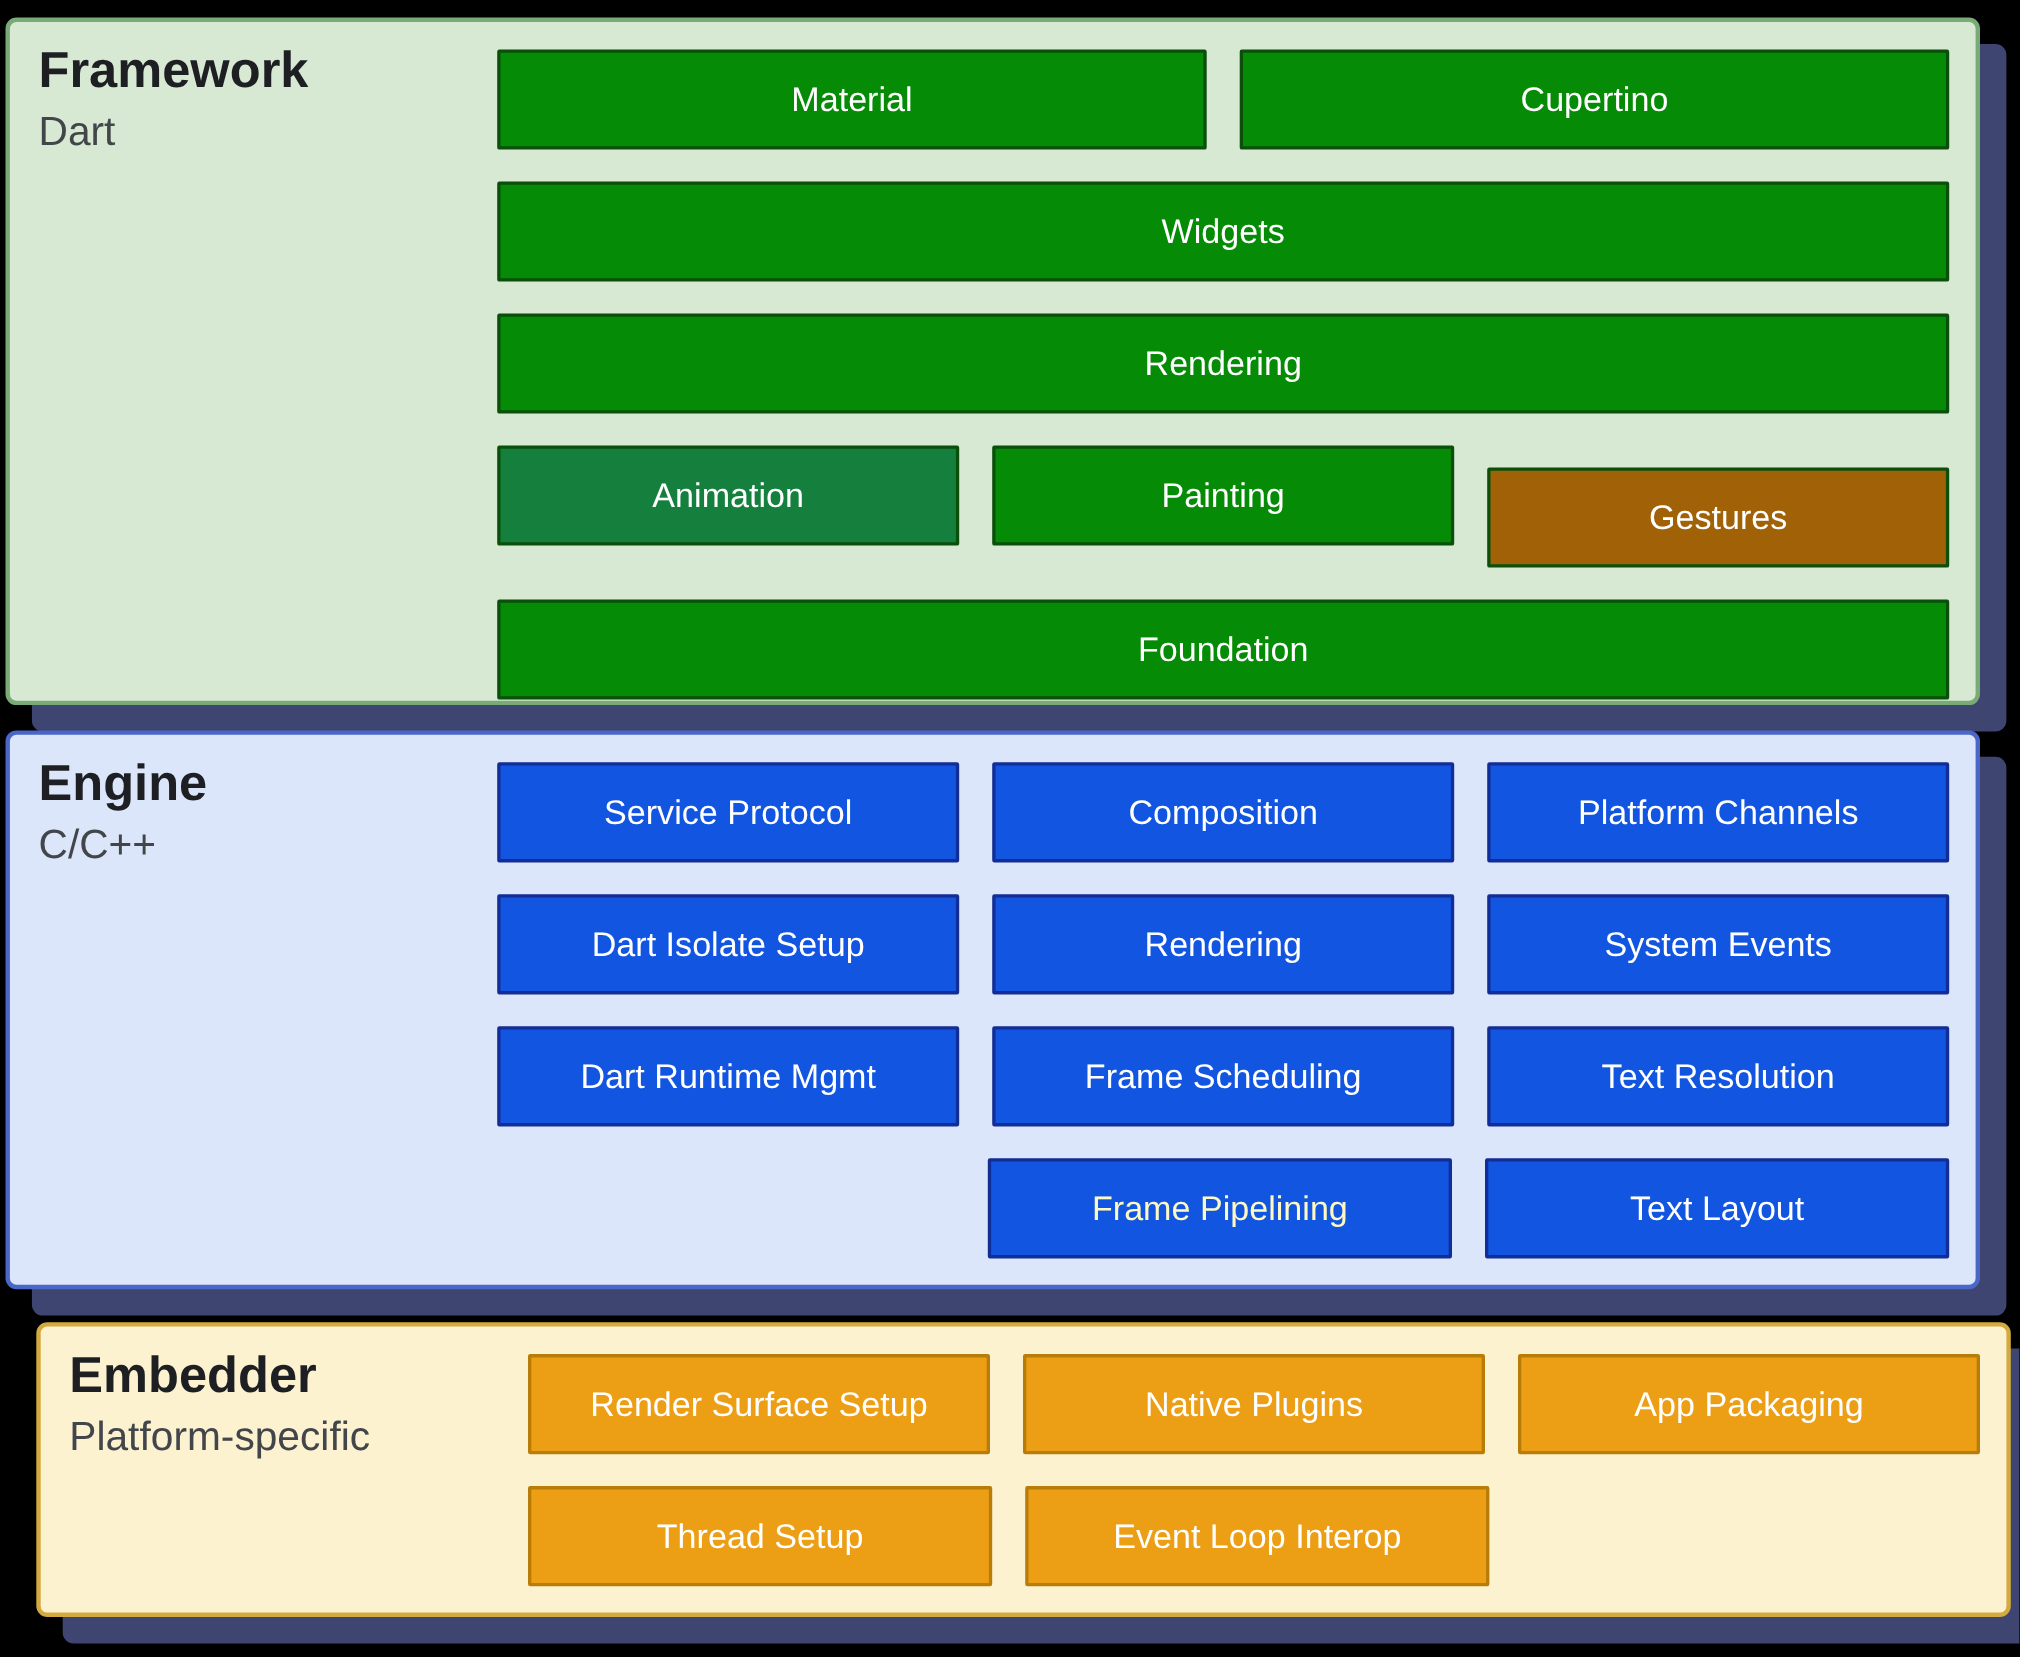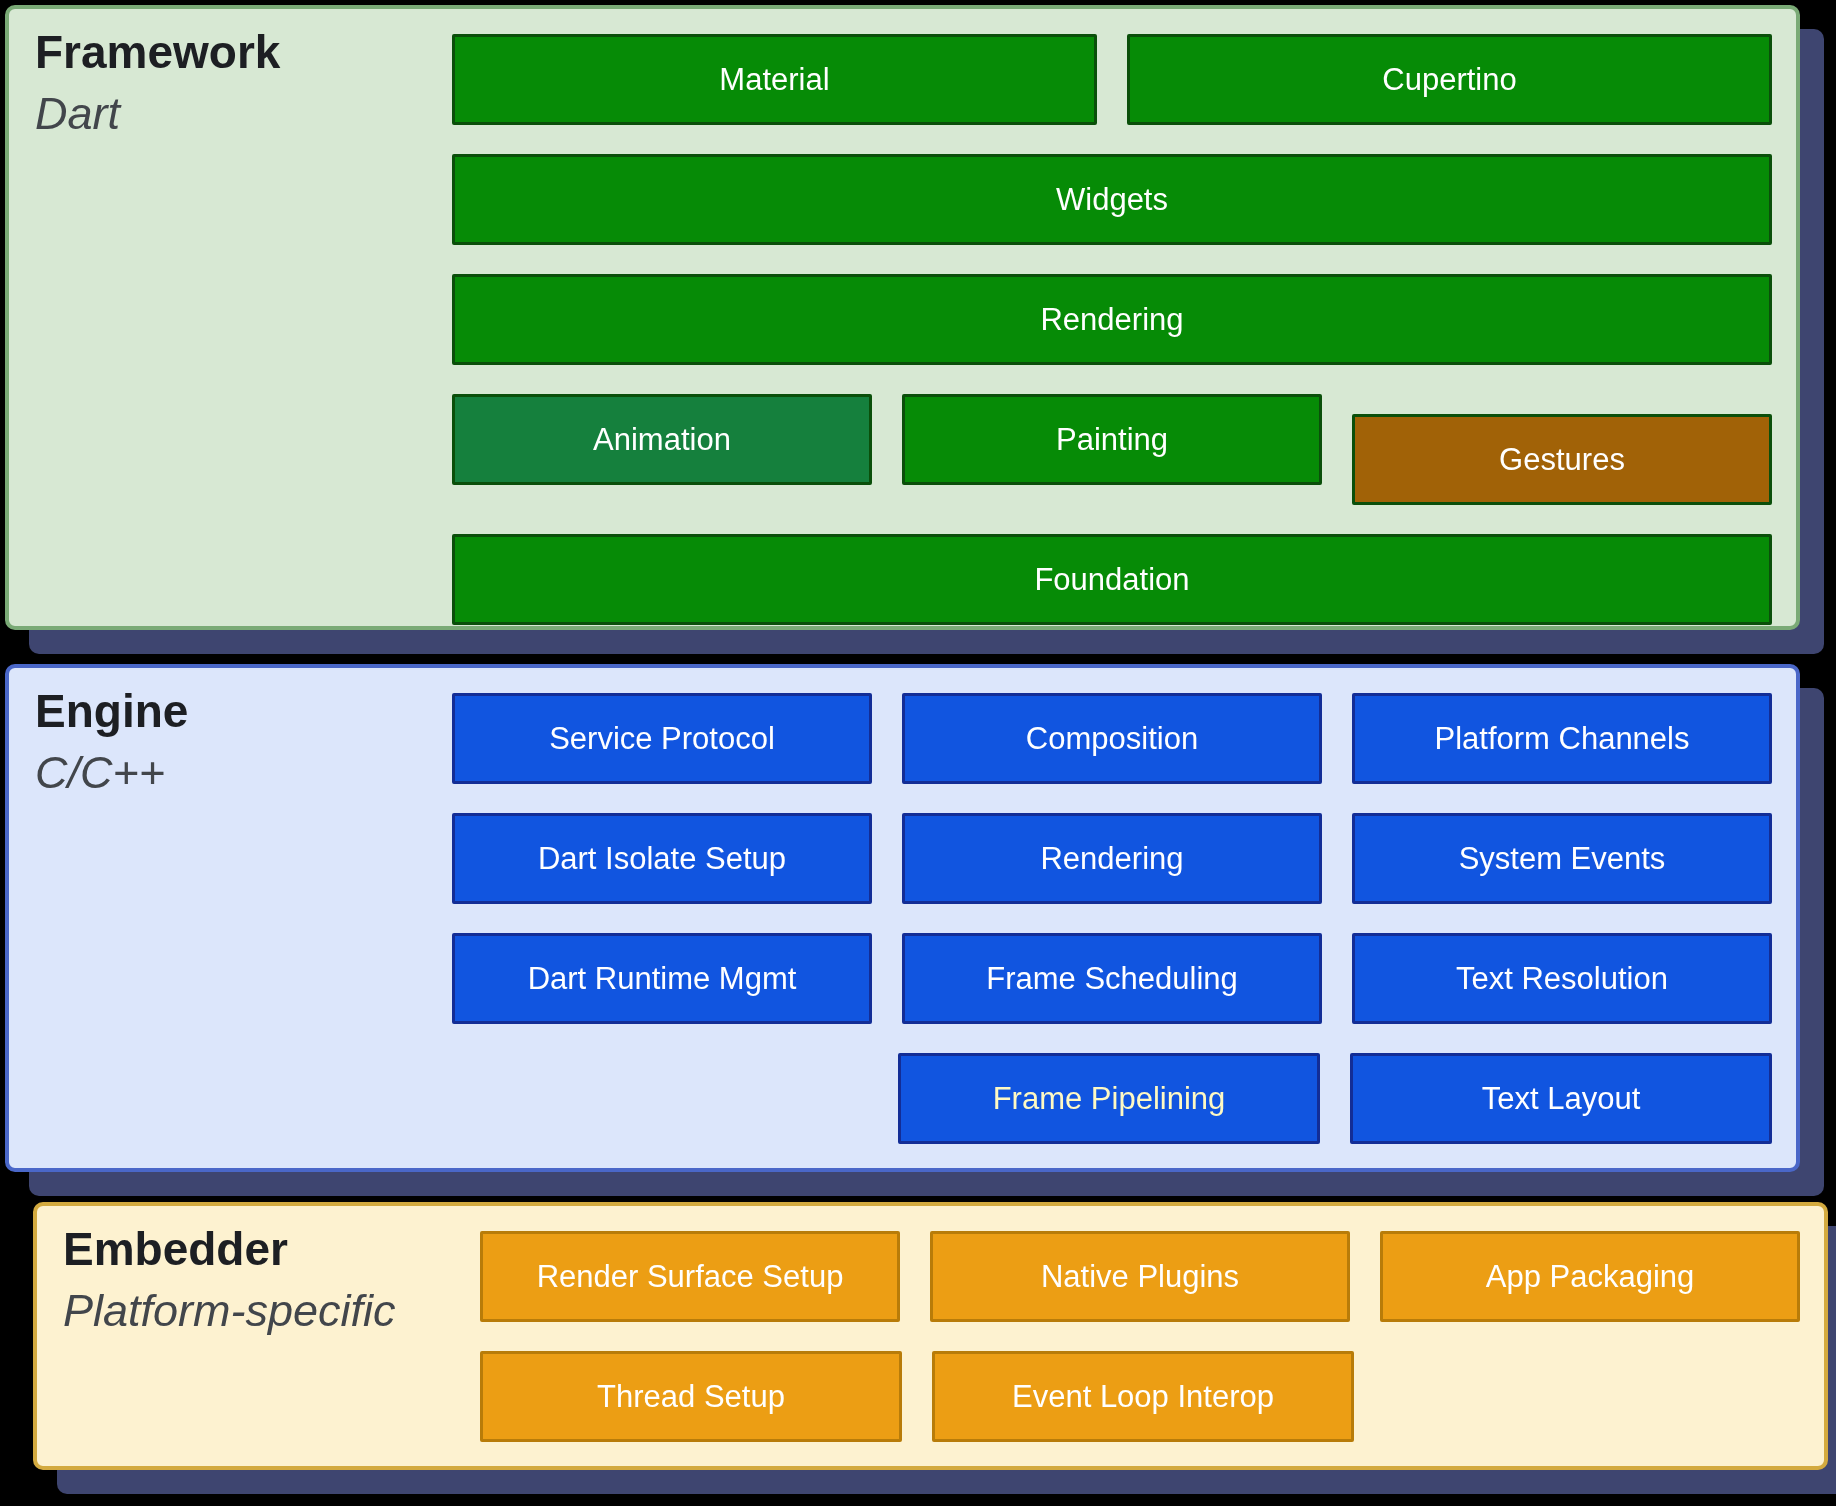--- a/index.html
+++ b/index.html
@@ -5,26 +5,26 @@
   html,body{margin:0;padding:0;background:#000;}
   #canvas{
     position:relative;width:1836px;height:1506px;background:#000;
     font-family:"Liberation Sans",sans-serif;overflow:hidden;
   }
   .layer{
     position:absolute;left:5px;width:1795px;
     border:4px solid;border-radius:10px;box-sizing:border-box;
     display:flex;
   }
-  .layer-0{top:5px;height:625px;}
+  .layer-0{top:16px;height:625px;}
   .layer-1{top:664px;height:508px;}
   .layer-2{top:1202px;height:268px;margin-left:28px;}
   .label-col{width:443px;flex:none;padding:16px 0 0 26px;box-sizing:border-box;}
   .layer-title{font-size:46px;font-weight:700;color:#1d1f23;}
-  .layer-subtitle{font-size:45px;color:#42464b;margin-top:9px;font-style:italic;}
+  .layer-subtitle{font-size:37px;color:#42464b;margin-top:9px;}
   .rows{flex:1 1 auto;display:flex;flex-direction:column;gap:29px;padding:25px 24px 0 0;box-sizing:border-box;}
   .row{display:flex;gap:30px;}
   .box{
     flex:1 1 0;height:91px;border:3px solid;border-radius:2px;box-sizing:border-box;
     display:flex;align-items:center;justify-content:center;
     font-size:31px;font-weight:500;color:#ffffff;white-space:nowrap;
   }
   .box.spacer{visibility:hidden;border:none;}
 </style>
 </head>

